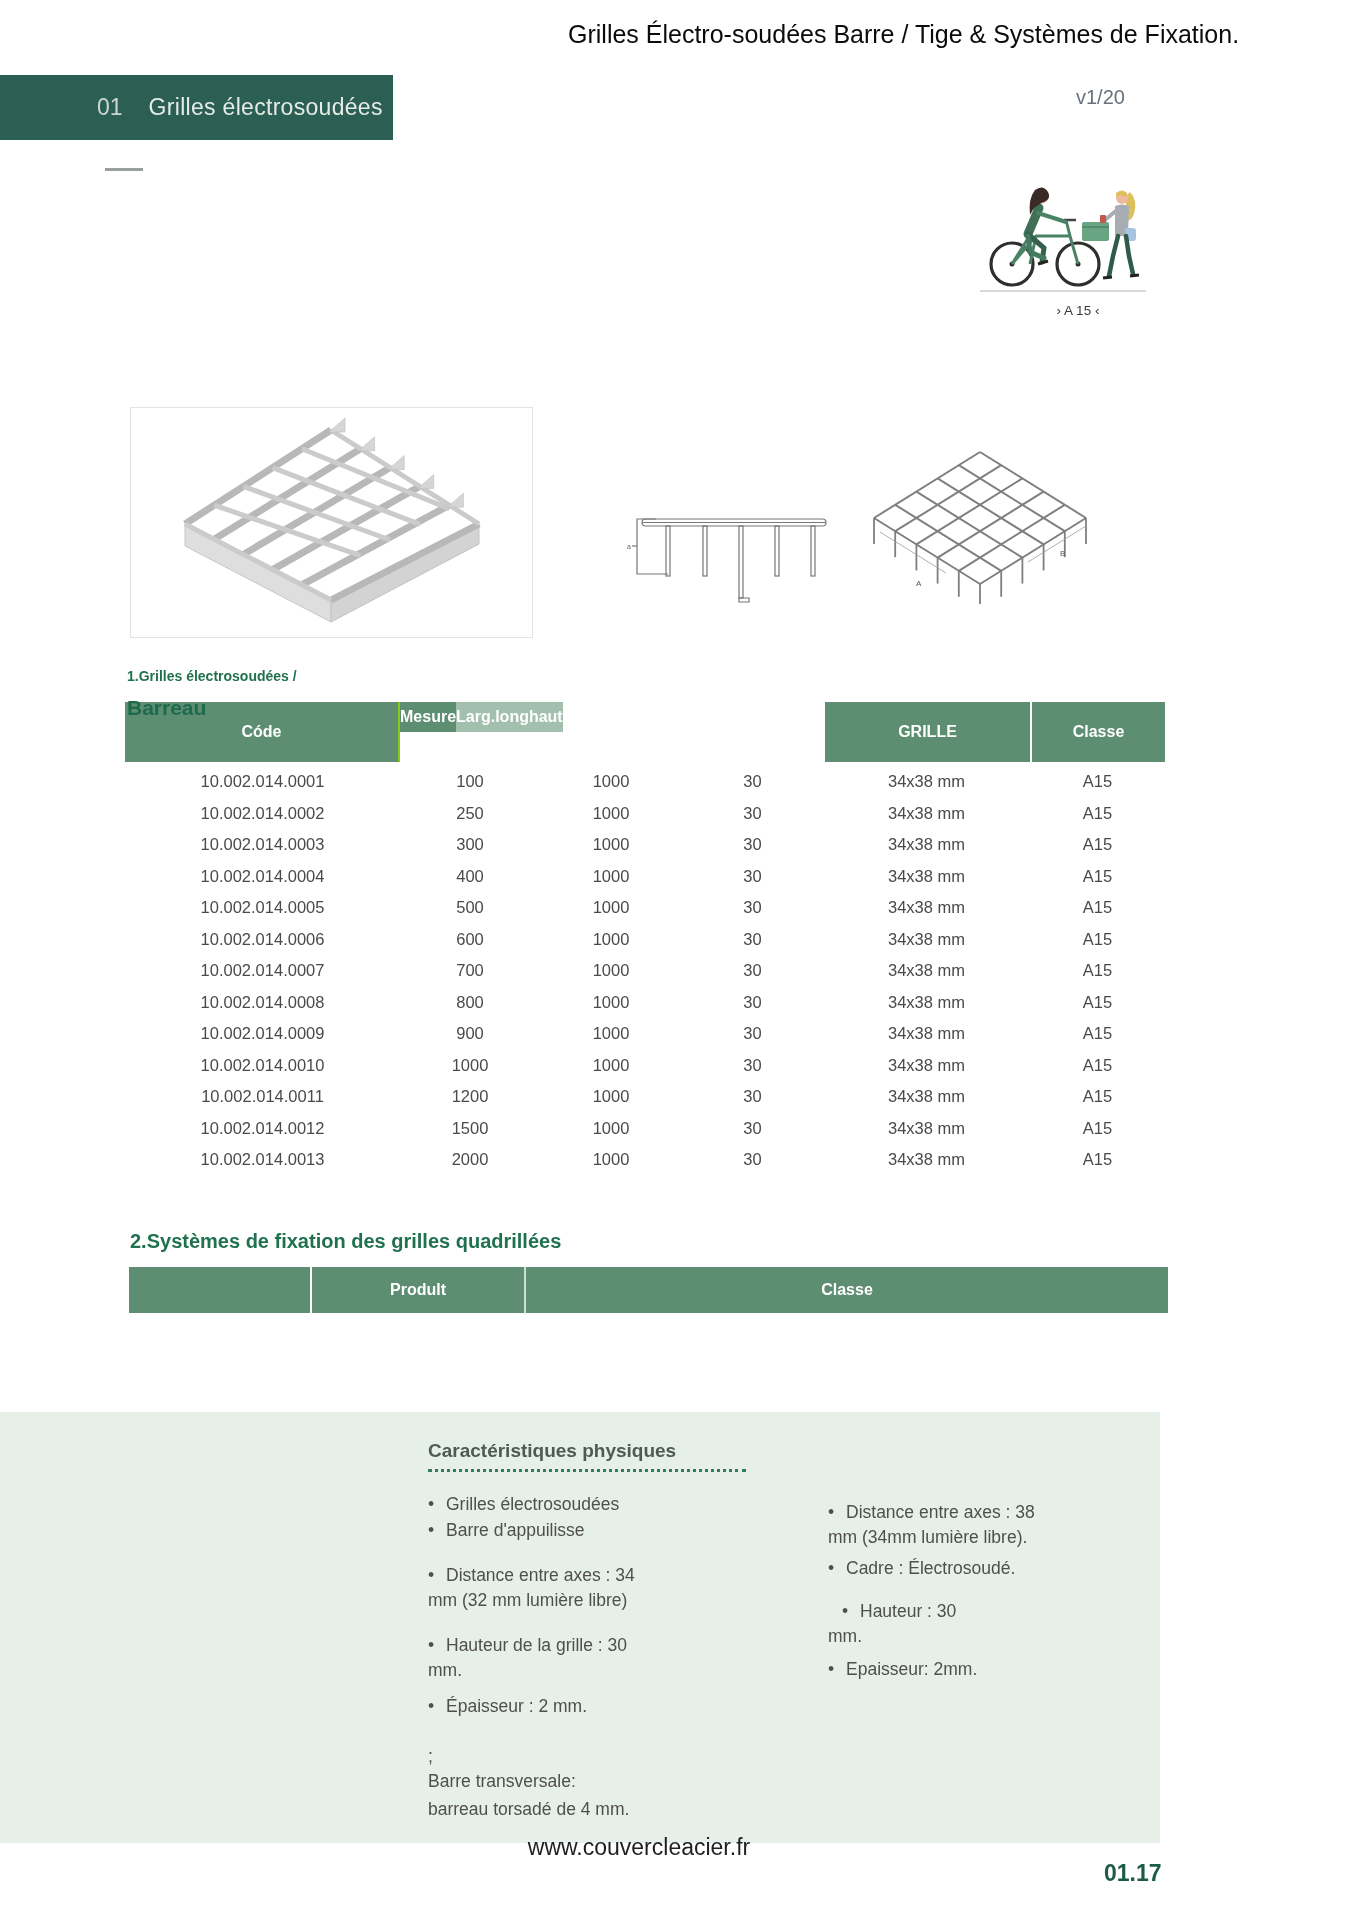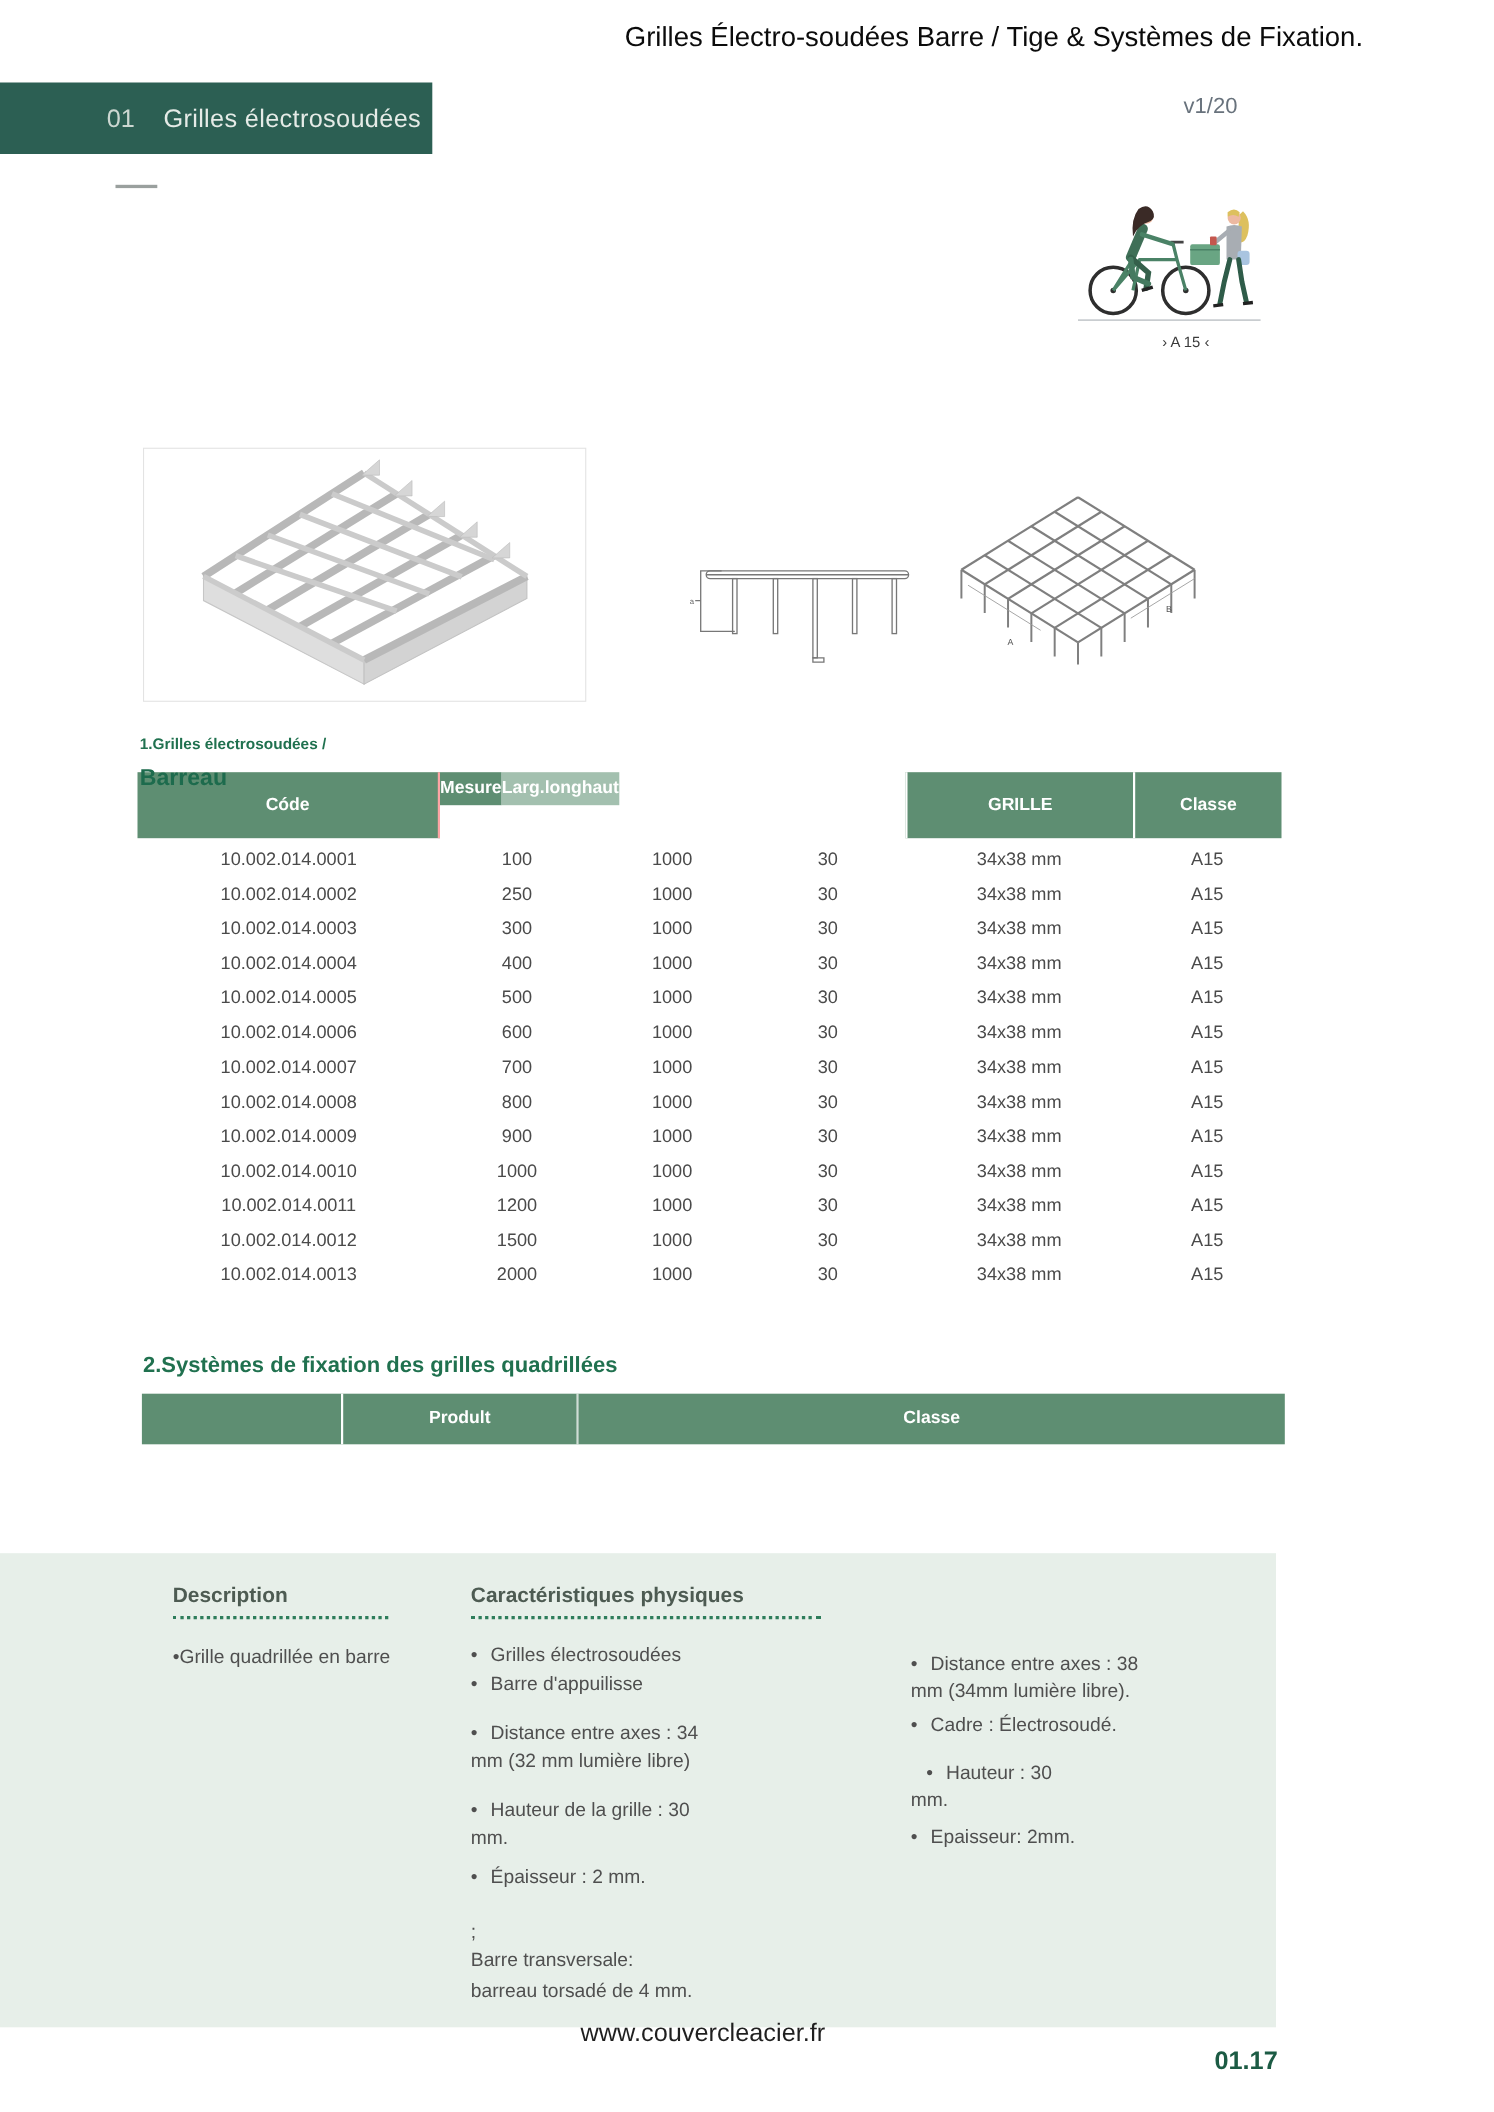--- a/index.html
+++ b/index.html
@@ -23,21 +23,21 @@
          border:1px solid #e3e3e3;box-sizing:border-box;}
   .draw-side{position:absolute;left:626px;top:506px;width:215px;height:100px;}
   .draw-mesh{position:absolute;left:856px;top:446px;width:248px;height:162px;}
 
   .s1-title{position:absolute;left:127px;top:668px;font-size:14px;font-weight:bold;color:#20714f;z-index:3;white-space:nowrap;}
   .s1-sub{position:absolute;left:127px;top:696px;font-size:21px;font-weight:bold;color:#1d6b4d;z-index:3;}
 
   .table1{position:absolute;left:125px;top:702px;width:1040px;z-index:2;}
   .t1h{display:flex;height:60px;}
   .th{color:#fff;font-size:16px;font-weight:600;display:flex;align-items:center;justify-content:center;}
-  .t1h-code{width:275px;background:#5e8e72;border-right:2px solid #fca5a5;box-sizing:border-box;}
+  .t1h-code{width:275px;background:#5e8e72;border-right:2px solid #84cc16;box-sizing:border-box;}
   .t1h-mesure{width:423px;display:flex;flex-direction:row;}
   .t1h-mtop{height:30px;background:#5e8e72;}
   .t1h-sub{height:30px;display:flex;background:#a3c0af;}
   .t1h-sub .th{flex:1;}
   .t1h-grille{width:207px;background:#5e8e72;border-left:2px solid #fff;box-sizing:border-box;}
   .t1h-classe{width:135px;background:#5e8e72;border-left:2px solid #fff;box-sizing:border-box;}
   .t1b{margin-top:4px;}
   .tr{display:flex;height:31.5px;align-items:center;font-size:16.5px;color:#4a4a4a;}
   .td{text-align:center;}
   .td.c1{width:275px;}.td.c2{width:140px;}.td.c3{width:142px;}
@@ -331,24 +331,20 @@
 
   <div class="table2">
     <div class="t2h">
       <div class="th blank"></div>
       <div class="th produit">Prodult</div>
       <div class="th classe">Classe</div>
     </div>
   </div>
 
   <div class="panel">
-    <div class="desc">
-      <div class="h-dotted">Description</div>
-      <div class="blt desc-item"><span>•</span><span>Grille quadrillée en barre</span></div>
-    </div>
 
     <div class="car">
       <div class="h-dotted">Caractéristiques physiques</div>
       <div class="car-items">
         <div class="blt"><span class="b">•</span><span>Grilles électrosoudées</span></div>
         <div class="blt ci2"><span class="b">•</span><span>Barre d'appuilisse</span></div>
         <div class="blt ci3"><span class="b">•</span><span>Distance entre axes : 34</span><div class="cont">mm (32 mm lumière libre)</div></div>
         <div class="blt ci4"><span class="b">•</span><span>Hauteur de la grille : 30</span><div class="cont">mm.</div></div>
         <div class="blt ci5"><span class="b">•</span><span>Épaisseur : 2 mm.</span></div>
         <div class="blt cn1">;</div>

